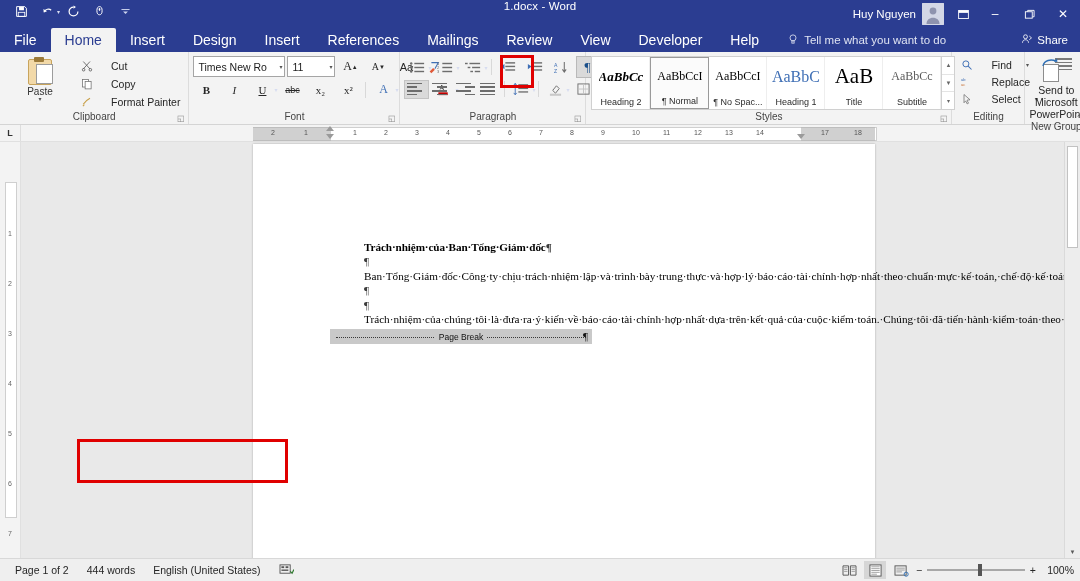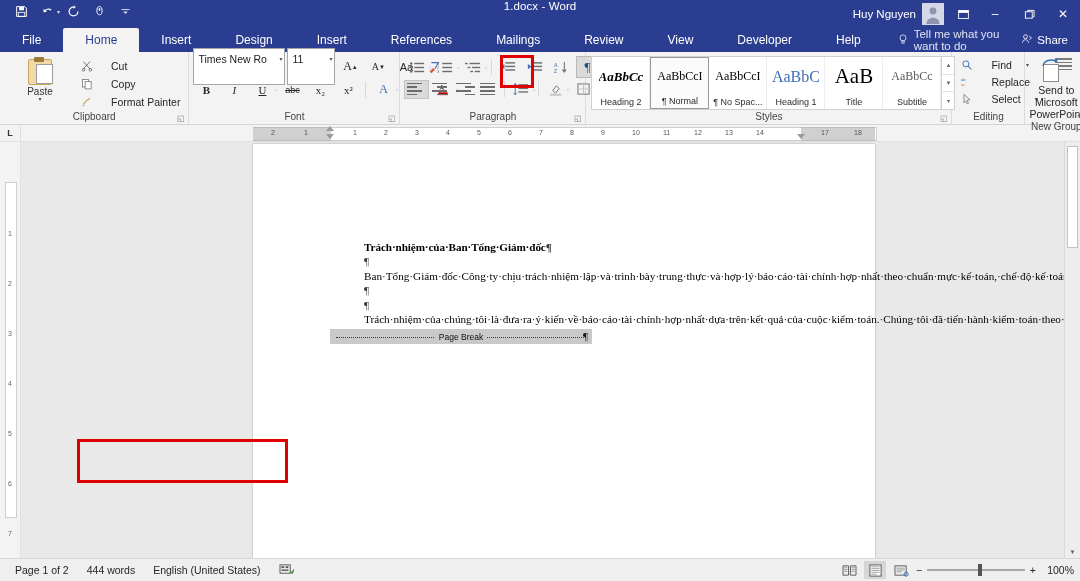--- a/index.html
+++ b/index.html
@@ -19,21 +19,21 @@
   .caret{font-size:6px;margin-left:-3px;color:#d6dcf0;}
   .title-text{position:absolute;left:0;right:0;text-align:center;color:#fff;font-size:11.5px;letter-spacing:.1px;pointer-events:none;}
   .tb-right{margin-left:auto;display:flex;align-items:center;height:28px;}
   .user-name{color:#fff;font-size:11.5px;padding-right:6px;}
   .avatar{width:22px;height:22px;background:#cfd3e3;border-radius:1px;display:flex;align-items:flex-end;justify-content:center;overflow:hidden;margin-right:4px;}
   .ribbon-display{width:30px;height:24px;display:flex;align-items:center;justify-content:center;color:#fff;}
   .wbtn{width:34px;height:28px;display:flex;align-items:center;justify-content:center;color:#fff;font-size:12px;}
 
   
   .tabbar{height:24px;background:#2b3d91;display:flex;align-items:stretch;flex:0 0 24px;position:relative;}
-  .tab{padding:0 22px;display:flex;align-items:center;color:#fff;font-size:12px;white-space:nowrap;}
+  .tab{padding:0 14px;display:flex;align-items:center;color:#fff;font-size:14px;white-space:nowrap;}
   .tab.file{background:#2b3d91;}
   .tab.active{background:#f3f3f3;color:#2b3d91;border-top-left-radius:2px;border-top-right-radius:2px;}
   .tellme{display:flex;align-items:center;gap:5px;color:#dfe3f2;font-size:11.5px;padding-left:14px;}
   .tb-share{margin-left:auto;display:flex;align-items:center;gap:4px;color:#fff;font-size:11.5px;padding-right:12px;}
 
   
   .ribbon{height:72px;background:#f3f3f3;border-bottom:1px solid #d4d4d4;display:flex;flex:0 0 72px;position:relative;}
   .grp{position:relative;display:flex;flex-direction:column;height:72px;border-right:1px solid #dcdcdc;}
   .grp-body{flex:1;display:flex;align-items:flex-start;padding:3px 4px 0 4px;}
   .grp-label{height:14px;font-size:10px;color:#444;text-align:center;line-height:14px;position:relative;}
@@ -47,21 +47,21 @@
   .paper{position:absolute;left:11px;top:9px;width:15px;height:18px;background:#fff;border:1px solid #9c9c9c;}
   .paste-label{font-size:10px;color:#333;margin-top:1px;}
   .mini-caret{font-size:6px;color:#555;line-height:5px;}
   .clip-cmds{display:flex;flex-direction:column;gap:1px;padding-top:2px;}
   .cmd{display:flex;align-items:center;gap:17px;font-size:10.5px;color:#262626;height:17px;padding:0 4px;white-space:nowrap;}
   .cmd .ic{width:14px;height:14px;display:flex;align-items:center;justify-content:center;font-size:11px;}
 
   
   .fontgrp{width:210px;}
   .frow{display:flex;align-items:center;gap:2px;height:21px;margin-bottom:2px;}
-  .combo{height:19px;border:1px solid #a5a5a5;background:#fff;display:flex;align-items:center;font-size:10.5px;color:#1a1a1a;padding:0 2px 16px 4px;}
+  .combo{height:19px;border:1px solid #a5a5a5;background:#fff;display:flex;align-items:center;font-size:10.5px;color:#1a1a1a;padding:0 2px 0 4px;}
   .combo .cv{overflow:hidden;white-space:nowrap;}
   .combo .cd{margin-left:auto;font-size:6px;color:#555;padding-left:4px;}
   .fontname{width:84px;}
   .fontsize{width:40px;}
   .rbtn{min-width:20px;height:20px;display:flex;align-items:center;justify-content:center;font-size:11px;color:#262626;border:1px solid transparent;padding:0 2px;}
   .rbtn.bold{font-weight:bold;font-family:"Liberation Serif",serif;}
   .rbtn.ital{font-style:italic;font-family:"Liberation Serif",serif;}
   .rbtn.und{text-decoration:underline;font-family:"Liberation Serif",serif;}
   .rbtn.strike{text-decoration:line-through;font-size:9px;}
   .sep{width:1px;height:16px;background:#d8d8d8;margin:0 2px;}

